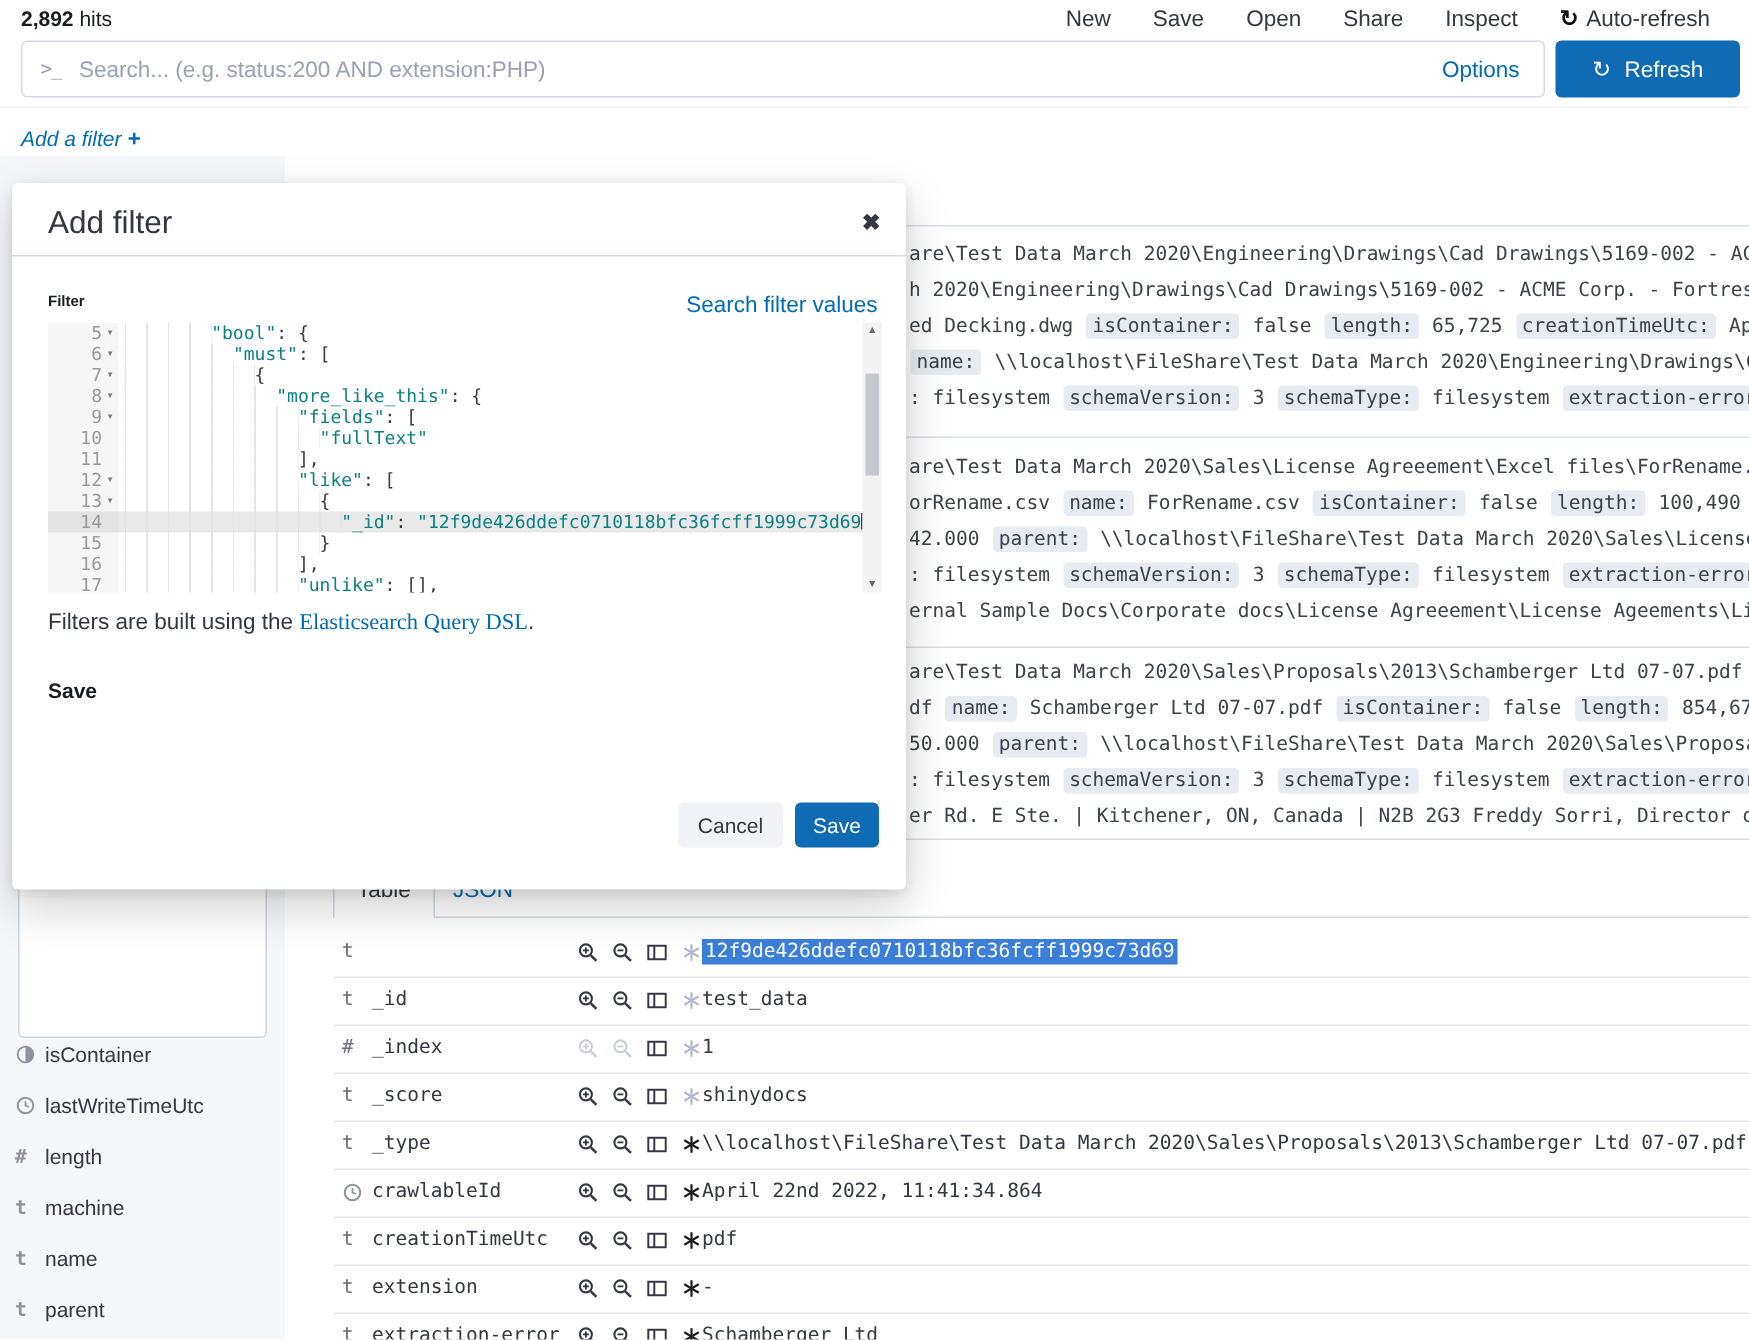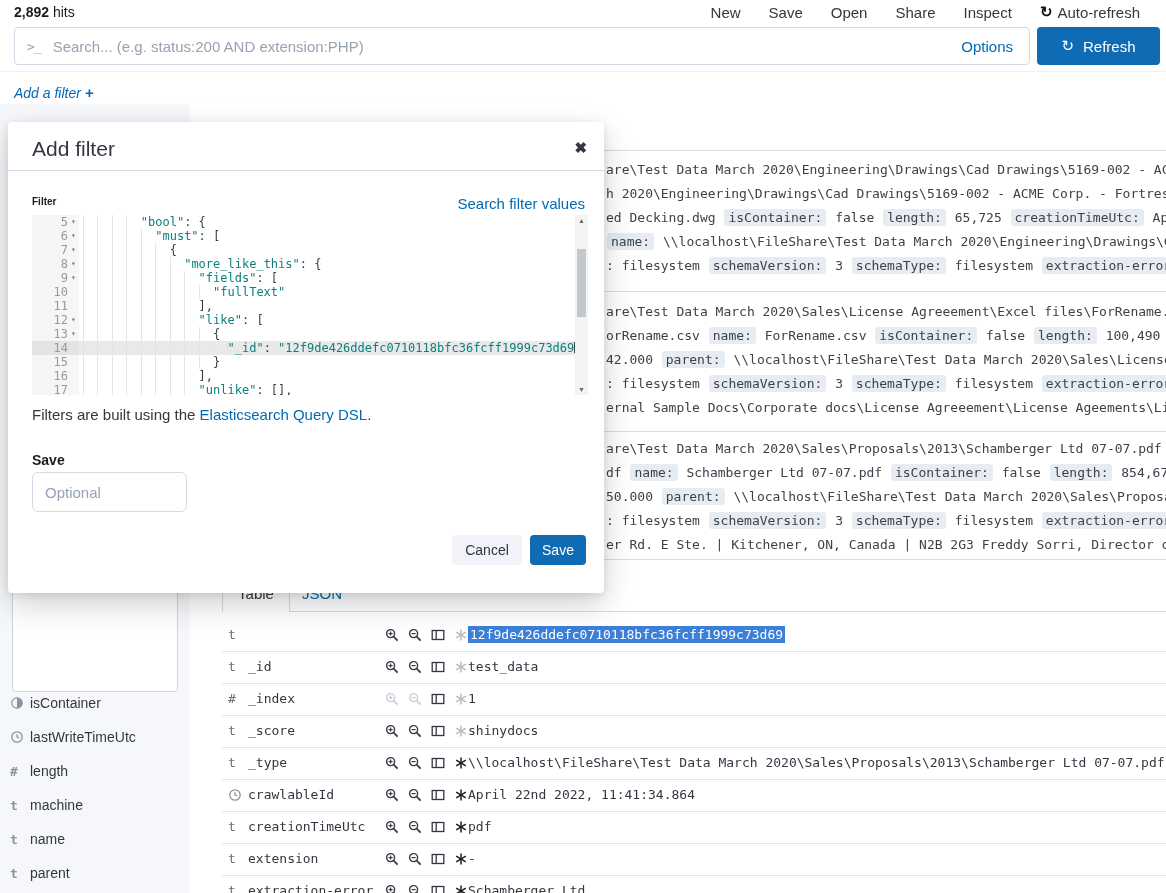--- a/index.html
+++ b/index.html
@@ -83,21 +83,21 @@
   .key{color:var(--code-teal);}
   .str{color:var(--code-teal);}
   .pun{color:#3b3b3b;}
   .cursor{display:inline-block;width:0;border-left:1px solid #444;height:11px;vertical-align:-1px;}
   .escroll{position:absolute;left:567px;top:93px;width:13px;height:180px;background:#f3f3f3;z-index:11;}
   .escroll .sa{position:absolute;left:0;width:13px;text-align:center;font-size:7px;color:#6a6a6a;cursor:pointer;}
   .escroll .sa.up{top:2px;} .escroll .sa.down{bottom:2px;}
   .escroll .thumb{position:absolute;left:2px;top:34px;width:9px;height:68px;background:#c3c7ce;cursor:pointer;}
 
   .mdsl{position:absolute;left:24px;top:284px;font-size:15px;color:#343741;}
-  .mdsl .dsllink{color:var(--accent);cursor:pointer;}
+  .mdsl .dsllink{color:var(--accent);cursor:pointer;font-family:Liberation Serif, serif;}
   .mlabel{position:absolute;left:24px;top:330px;font-weight:700;font-size:14px;color:#1a1c21;}
   .minput{position:absolute;left:24px;top:350px;width:155px;height:40px;border:1px solid #d3dae6;border-radius:6px;box-sizing:border-box;padding:0 12px;font-size:15px;font-family:"Liberation Sans",sans-serif;color:#343741;outline:none;}
   .minput::placeholder{color:#98a2b3;opacity:1;}
   .mcancel{position:absolute;left:444px;top:413px;width:70px;height:30px;background:#f1f3f8;border-radius:4px;color:#343741;font-size:14px;text-align:center;line-height:30px;cursor:pointer;}
   .msave{position:absolute;left:522px;top:413px;width:56px;height:30px;background:var(--button-primary);border-radius:4px;color:#fff;font-size:14px;text-align:center;line-height:30px;cursor:pointer;}
 </style>
 </head>
 <body>
 
 <div id="app">
@@ -499,19 +499,18 @@
       <div class="sa up">▲</div>
       <div class="thumb"></div>
       <div class="sa down">▼</div>
     </div>
 
     <div class="mdsl">
       <span>Filters are built using the </span><span class="dsllink">Elasticsearch Query DSL</span><span>.</span>
     </div>
 
     <div class="mlabel">Save</div>
-    <input class="minput" type="text" placeholder="Optional" style="">
 
     <div class="mcancel">Cancel</div>
     <div class="msave">Save</div>
   </div>
 
 </div>
 
 </body></html>

